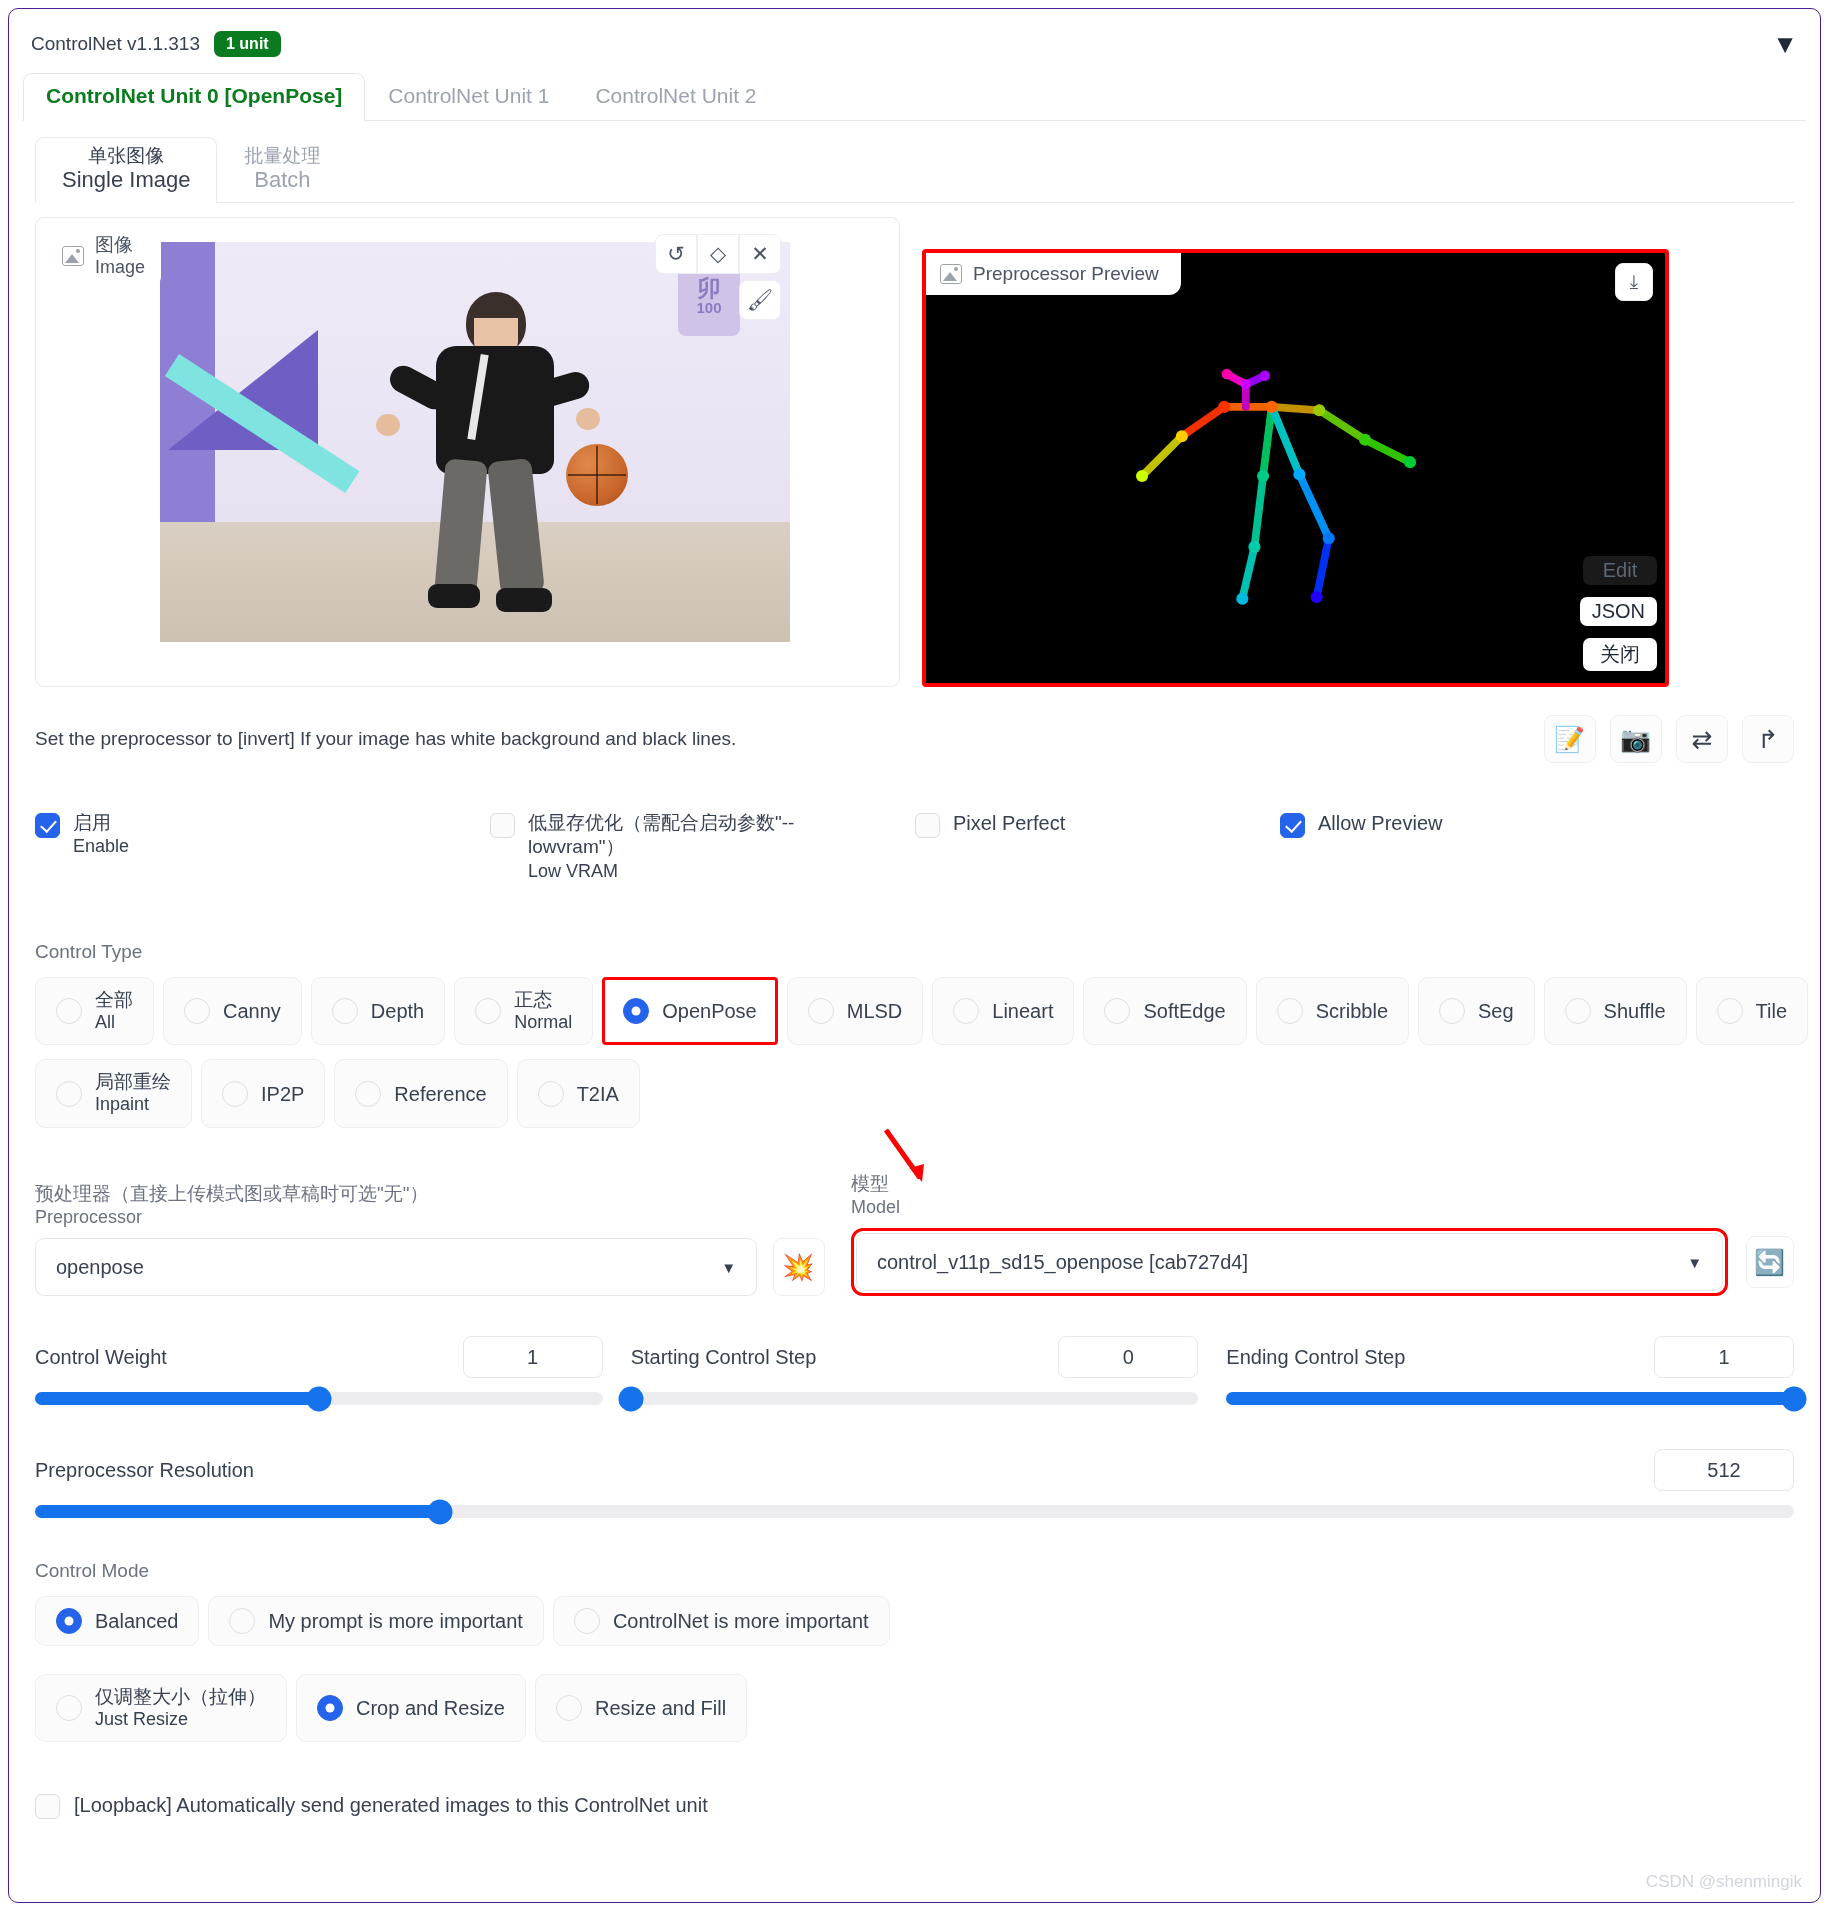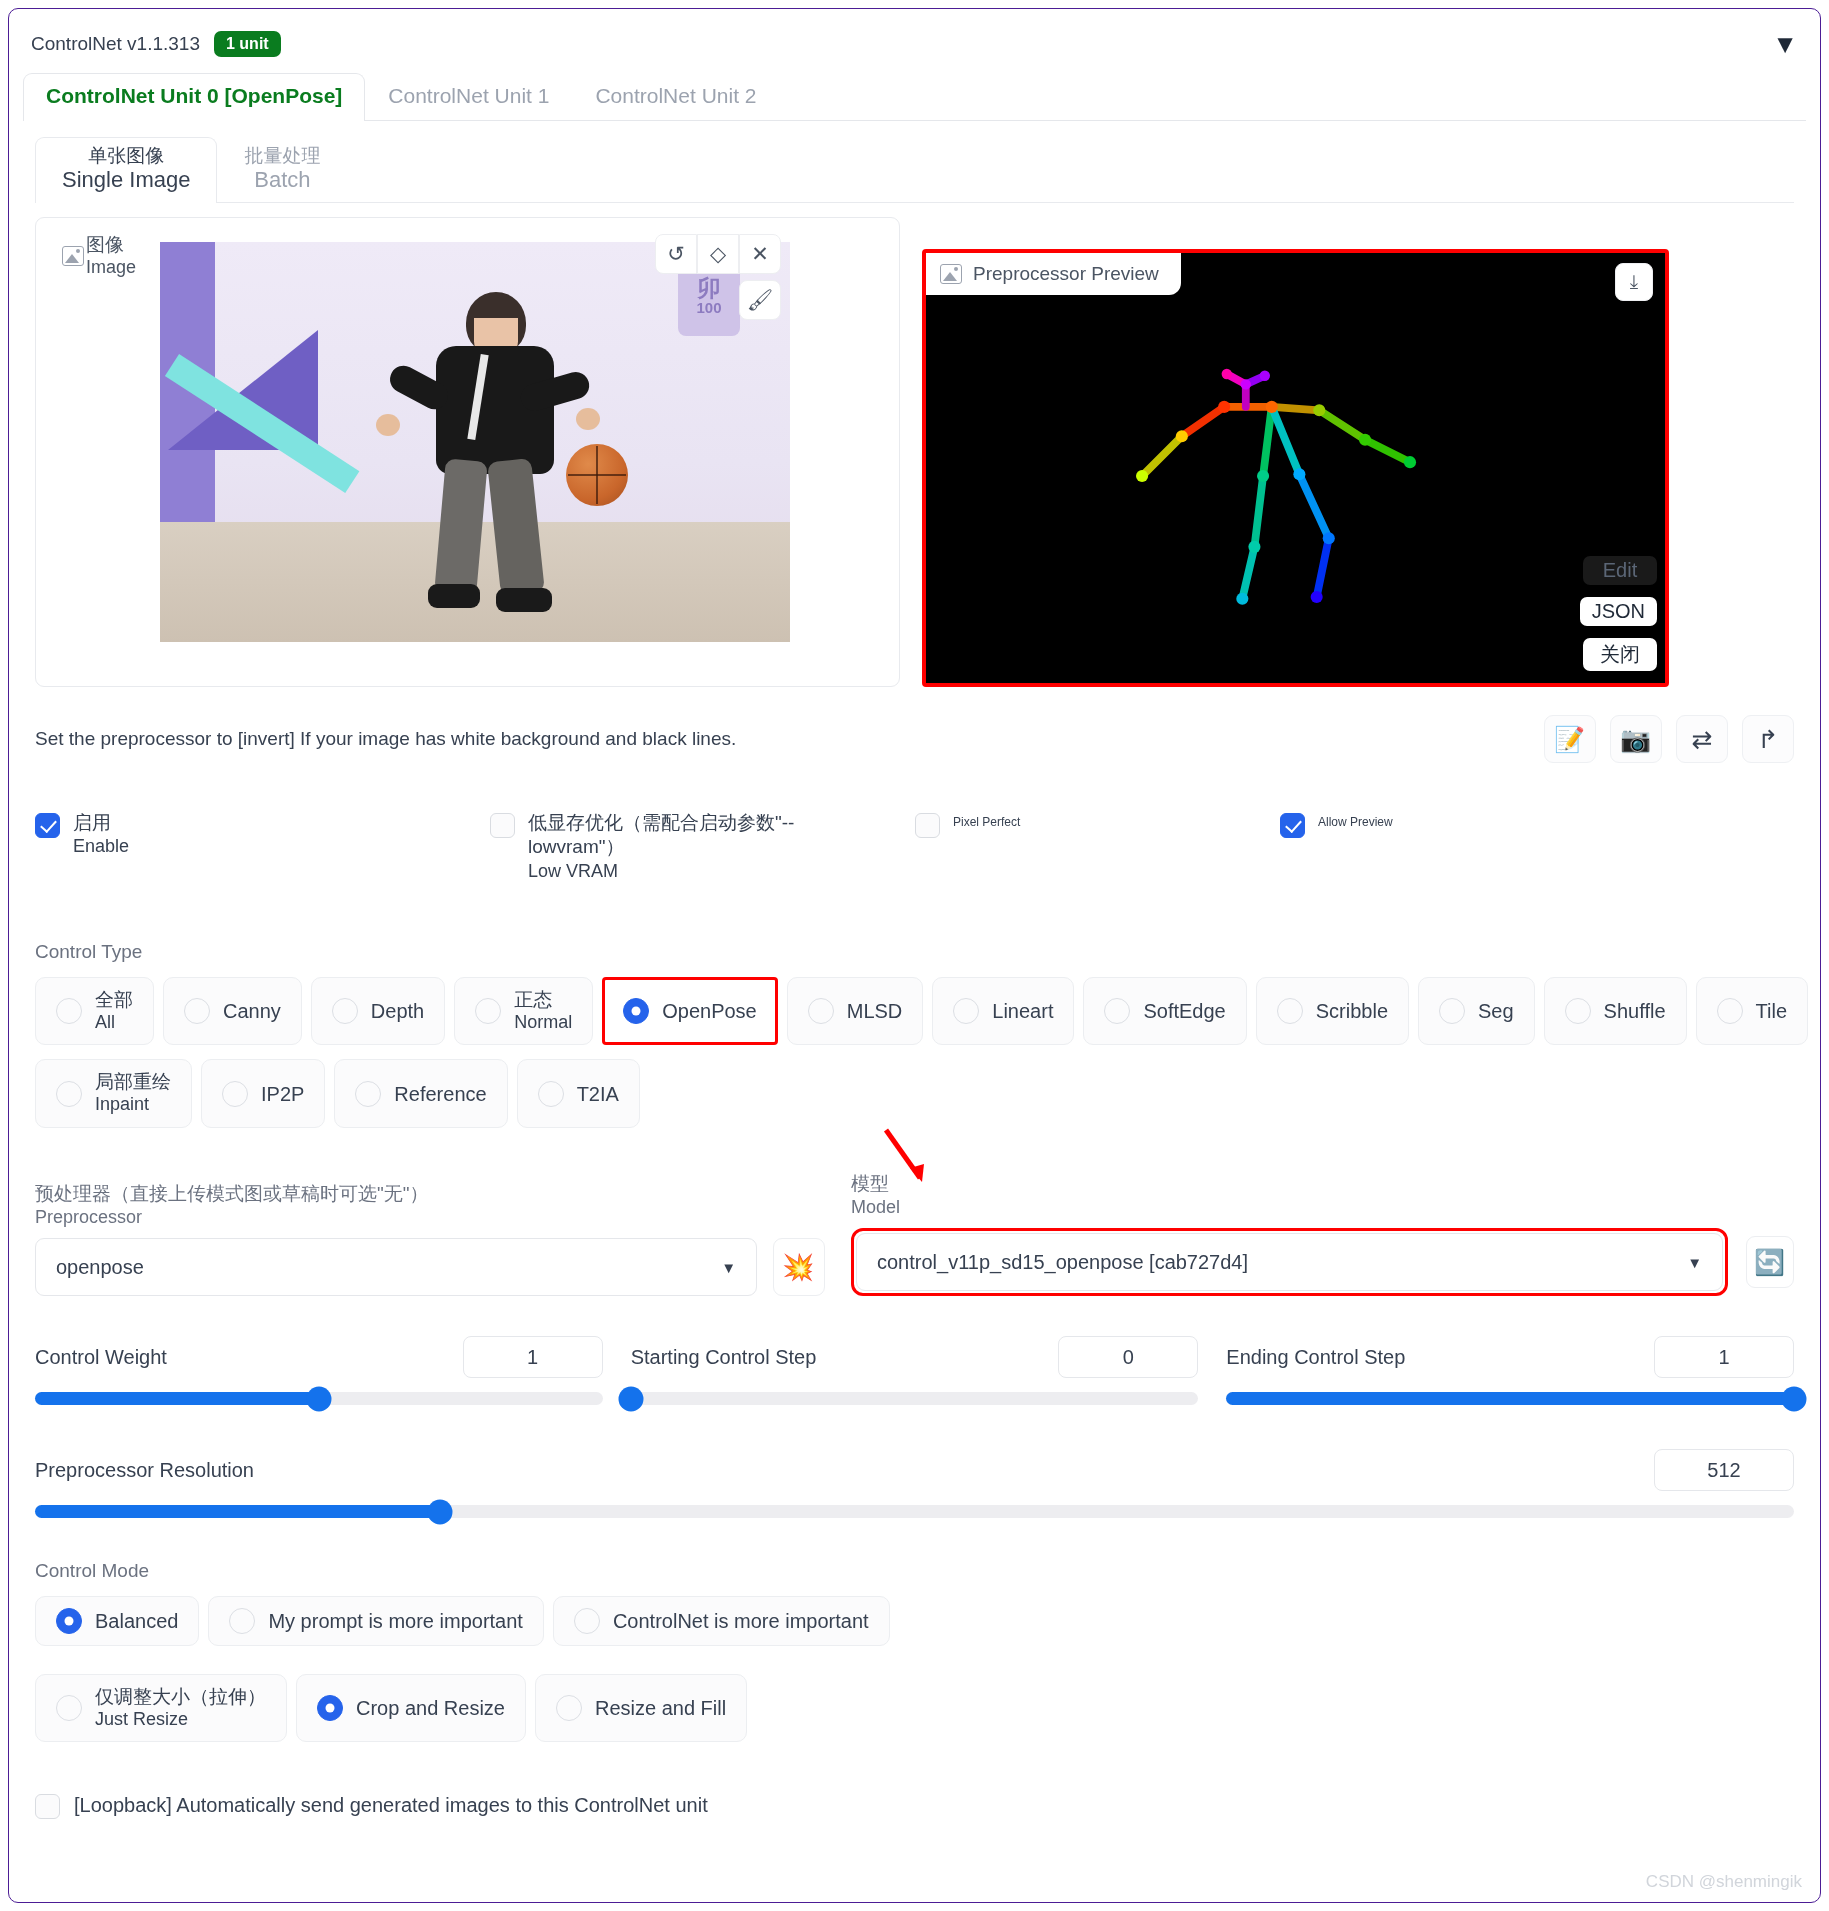--- a/index.html
+++ b/index.html
@@ -121,21 +121,21 @@
     border: 1px solid #e8eaee;
     border-radius: 9px;
     background: #fff;
     overflow: hidden;
   }
   .img-chip {
     position: absolute; left: 14px; top: 10px;
     background: #fff;
     border-radius: 9px;
     padding: 6px 16px 8px 12px;
-    display: flex; align-items: center; gap: 2px;
+    display: flex; align-items: center; gap: 11px;
     z-index: 4;
     line-height: 1.2;
   }
   .img-chip .lbl .cn { font-size: 19px; display:block; color:#4b5563; }
   .img-chip .lbl .en { font-size: 18px; display:block; color:#4b5563; }
   .pic-icon {
     width: 22px; height: 20px;
     border: 1.6px solid #9ca3af;
     border-radius: 3px;
     position: relative;
@@ -317,21 +317,21 @@
   }
   .cbox.on::after {
     content:""; position:absolute;
     left: 8px; top: 3px; width: 7px; height: 13px;
     border: solid #fff; border-width: 0 2.6px 2.6px 0;
     transform: rotate(42deg);
   }
   .chk-lbl { line-height: 1.28; }
   .chk-lbl .cn { font-size: 19px; color:#374151; display:block; }
   .chk-lbl .en { font-size: 18px; color:#374151; display:block; }
-  .chk-lbl .single { font-size: 12px; color:#374151; }
+  .chk-lbl .single { font-size: 20px; color:#374151; }
 
   
   .section-label { font-size: 19px; color:#6b7280; }
   .ctrl-type-wrap { margin-top: 40px; }
   .pill-row { display:flex; flex-wrap:nowrap; gap: 9px; margin-top: 14px; }
   .pill {
     display:flex; align-items:center; gap: 13px;
     background:#fbfbfc;
     border:1px solid #eceef1;
     border-radius: 10px;

